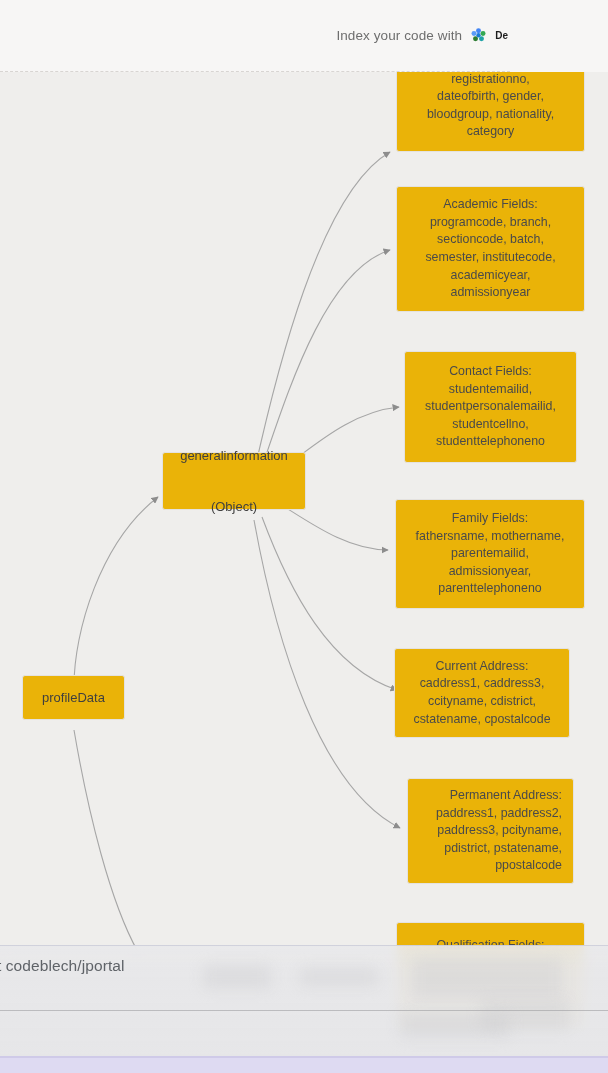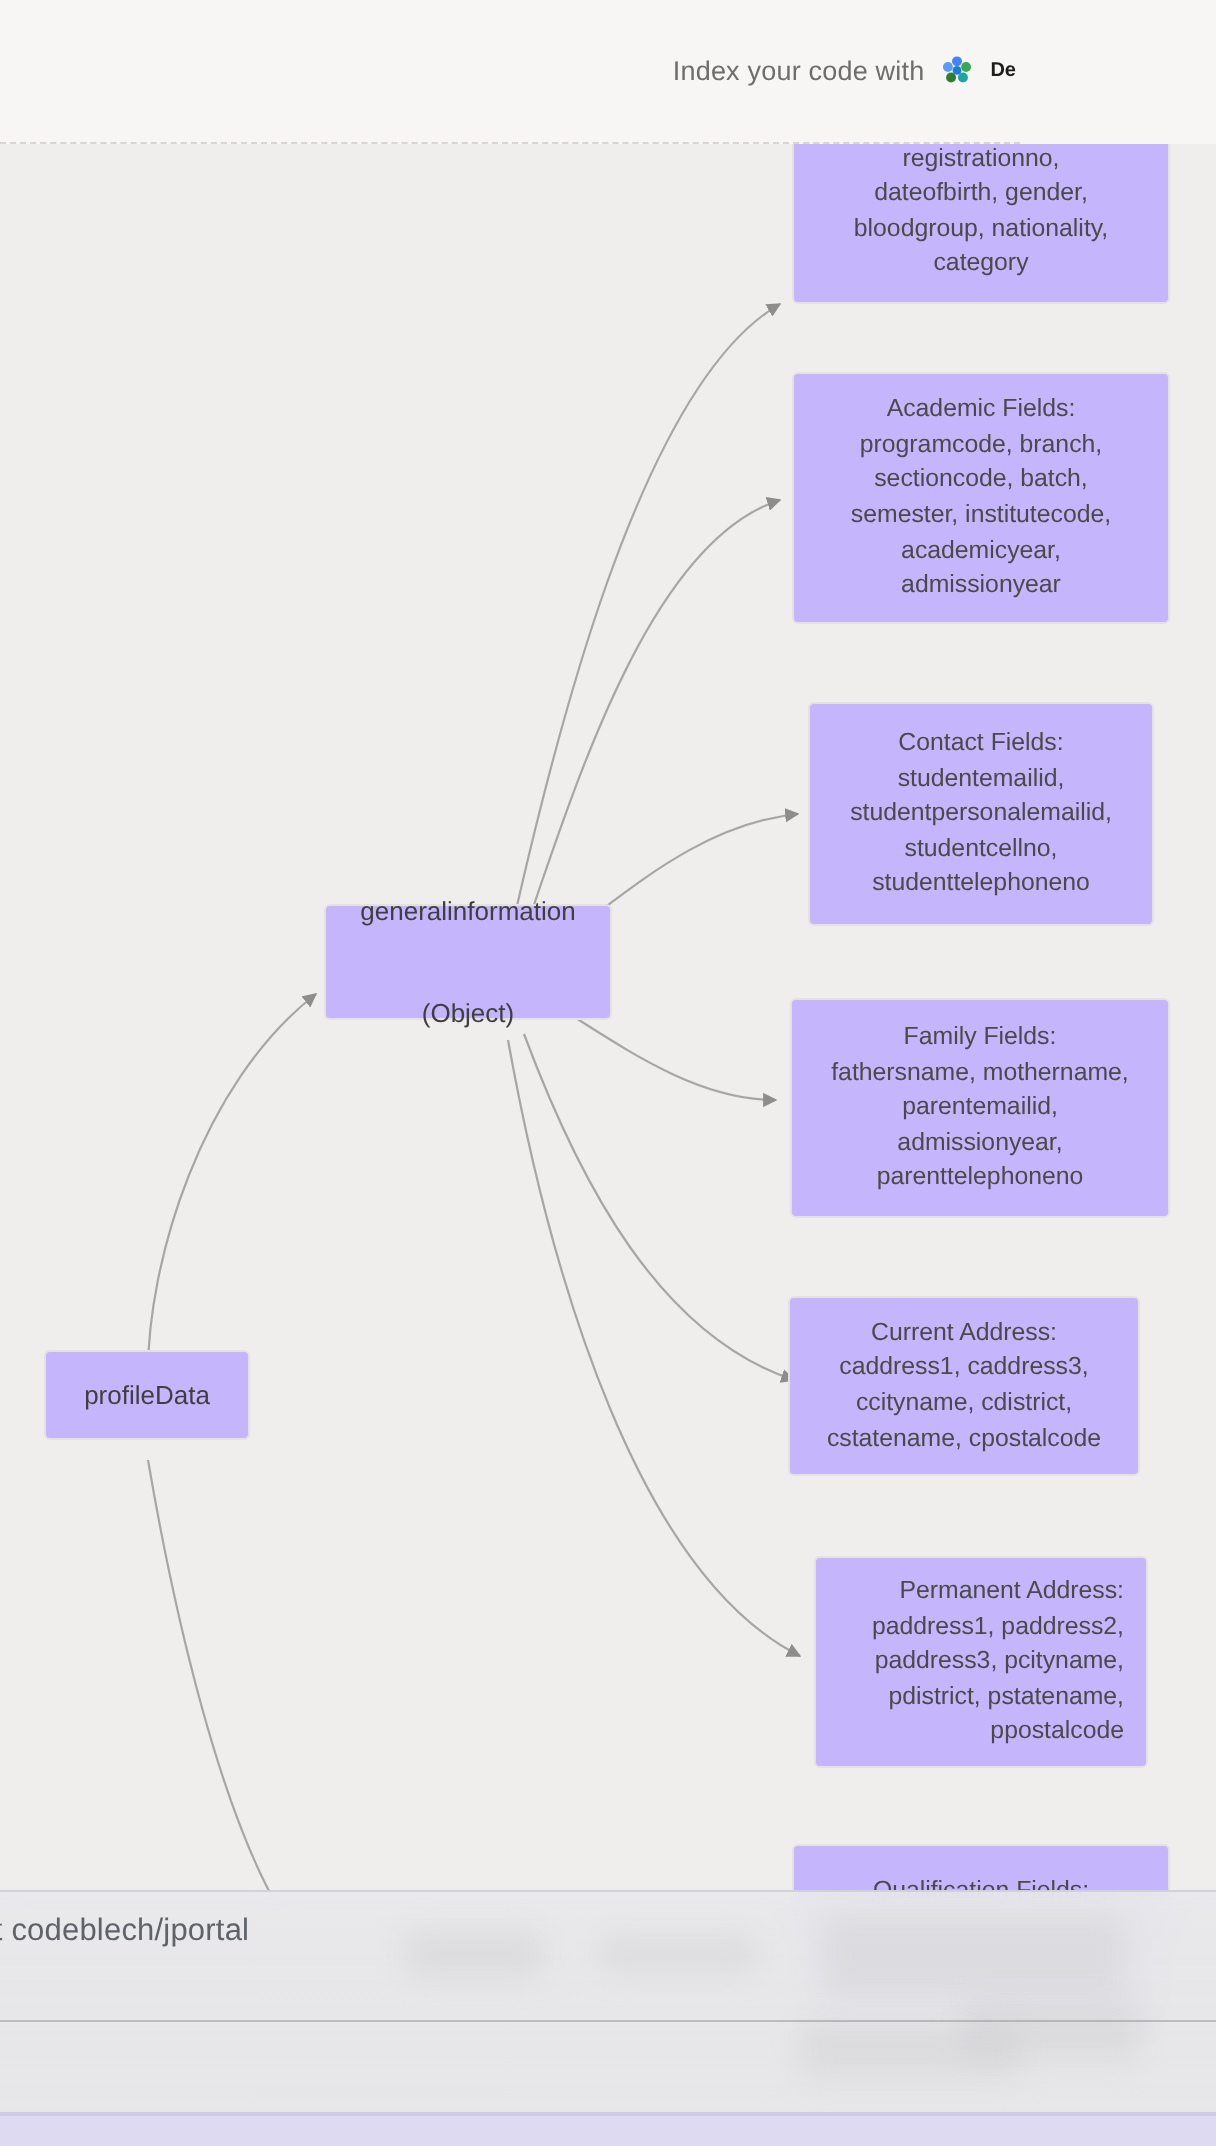--- a/index.html
+++ b/index.html
@@ -28,21 +28,21 @@
   .canvas {
     position:absolute; left:0; top:72px; width:608px; height:1001px;
     background:#efeeec;
     overflow:hidden;
   }
   .edges { position:absolute; left:0; top:0; width:608px; height:1001px; }
 
   
   .node {
     position:absolute;
-    background:#c4b5fd;
+    background:#eab308;
     border:1px solid #e4e2e0;
     border-radius:3px;
     display:flex; align-items:center; justify-content:center;
     text-align:center;
     color:#4a4a4a;
     font-size:12.4px;
     line-height:17.6px;
     padding:9px 11px;
   }
   .node-root { font-size:13px; color:#3f3f3f; }

